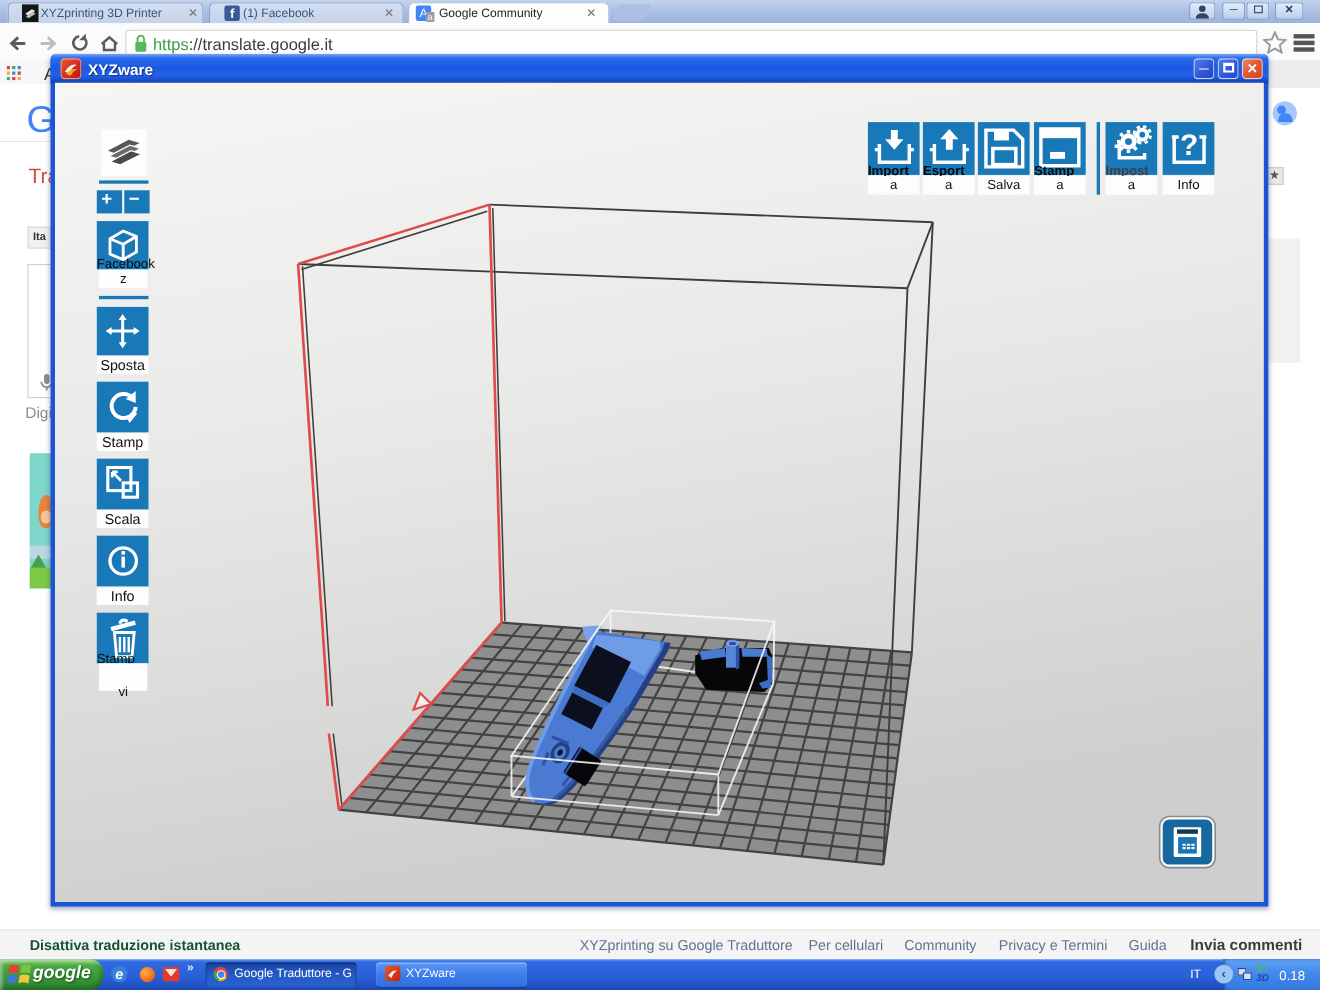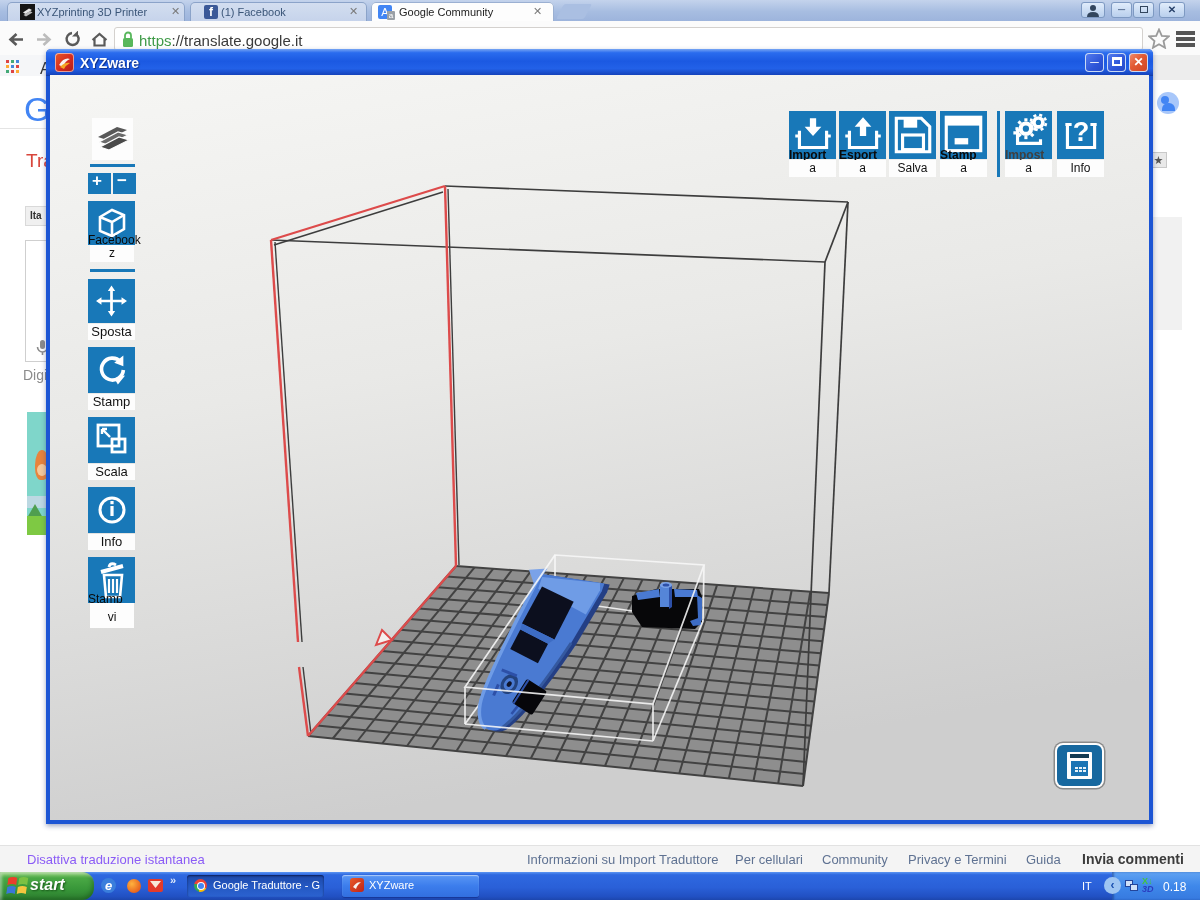--- a/index.html
+++ b/index.html
@@ -349,21 +349,21 @@
 <div class="abs tbtn" style="top:557px; height:46px;"></div>
 <svg class="abs" style="left:97px; top:561px;" width="30" height="40" viewBox="0 0 30 40">
   <g fill="none" stroke="#fff" stroke-width="2.6">
     <path d="M7 14 H25 L23 36 H9 Z"></path>
         <path d="M12 18 V32 M16 18 V32 M20 18 V32" stroke-width="2.2"></path>
     <path d="M4 11 L26 5" stroke-width="4"></path>
         <path d="M12 6 Q13 2 17 3 L19 4" stroke-width="3"></path>
   </g>
 </svg>
 <div class="abs rover" style="left:88px; top:592px; font-weight:normal;">Stamp</div>
-<div class="abs tlabel" style="left:90px; top:603px; width:44px; height:25px; font-size:12px; line-height:13px; padding-top:8px;">vi</div>
+<div class="abs tlabel" style="left:90px; top:603px; width:44px; height:25px; font-size:12px; line-height:13px; padding-top:20px;">vi</div>
 
 <div class="abs rbtn" style="left:789px; top:111px;"></div>
     <svg class="abs" style="left:789px; top:111px;" width="47" height="48" viewBox="0 0 45 44">
       <path d="M9 15 V31 H35 V15 M9 20 H5 M35 20 H39" stroke="#fff" stroke-width="3" fill="none" transform="translate(1,3)"></path>
       <path d="M19 5 H25 V13 H30 L22 22 L14 13 H19 Z" fill="#fff" transform="translate(1,1)"></path>
     </svg>
     <div class="abs rover" style="left:789px; top:148px; color:#0a0a0a;">Import</div>
     <div class="abs rlabel" style="left:789px; top:160px;">a</div>
     <div class="abs rbtn" style="left:839px; top:111px;"></div>
     <svg class="abs" style="left:839px; top:111px;" width="47" height="48" viewBox="0 0 45 44">
@@ -436,37 +436,37 @@
         <rect x="9" y="16" width="3" height="2"></rect>
         <rect x="13" y="16" width="3" height="2"></rect>
         <rect x="17" y="16" width="3" height="2"></rect>
         <rect x="9" y="19" width="3" height="2"></rect>
         <rect x="13" y="19" width="3" height="2"></rect>
         <rect x="17" y="19" width="3" height="2"></rect>
       </g>
 </svg>
 
 <div class="abs" id="footer"></div>
-<div class="abs" style="left:27px; top:852px; font-size:13px; color:#8b5cf6;">Disattiva traduzione istantanea</div>
-<div class="abs" style="left:527px; top:852px; font-size:13px; color:#5f7292;">Informazioni su Import Traduttore</div>
+<div class="abs" style="left:27px; top:852px; font-size:13px; color:#14532d;font-weight:bold;">Disattiva traduzione istantanea</div>
+<div class="abs" style="left:527px; top:852px; font-size:13px; color:#5f7292;">XYZprinting su Google Traduttore</div>
 <div class="abs" style="left:735px; top:852px; font-size:13px; color:#5f7292;">Per cellulari</div>
 <div class="abs" style="left:822px; top:852px; font-size:13px; color:#5f7292;">Community</div>
 <div class="abs" style="left:908px; top:852px; font-size:13px; color:#5f7292;">Privacy e Termini</div>
 <div class="abs" style="left:1026px; top:852px; font-size:13px; color:#5f7292;">Guida</div>
 <div class="abs" style="left:1082px; top:851px; font-size:14px; font-weight:bold; color:#3c3c3c;">Invia commenti</div>
 
 <div class="abs" id="taskbar"></div>
 <div class="abs" id="startbtn"></div>
 <svg class="abs" style="left:7px; top:876px; transform:skewX(-9deg);" width="21" height="20" viewBox="0 0 21 20">
   <path d="M0 2 Q5 0 9 2 L9 9 Q5 7 0 9 Z" fill="#e8402c"></path>
   <path d="M11 2 Q15 0 20 2 L20 9 Q15 7 11 9 Z" fill="#7bc143"></path>
   <path d="M0.5 11 Q5 9 9 11 L9 18 Q5 16 0.5 18 Z" fill="#3b77d8"></path>
   <path d="M11 11 Q15 9 20 11 L20 18 Q15 16 11 18 Z" fill="#f4c63f"></path>
 </svg>
-<div class="abs" style="left:30px; top:876px; font-size:16px; font-weight:bold; font-style:italic; color:#fff; text-shadow:1px 1px 2px rgba(0,40,0,.6);">start</div>
+<div class="abs" style="left:30px; top:876px; font-size:16px; font-weight:bold; font-style:italic; color:#fff; text-shadow:1px 1px 2px rgba(0,40,0,.6);">google</div>
 <div class="abs" style="left:101px; top:878px; width:15px; height:15px; border-radius:50%; background:#3a7edc; color:#fff; font-size:13px; font-weight:bold; text-align:center; line-height:15px; font-style:italic;">e</div>
 <div class="abs" style="left:127px; top:879px; width:14px; height:14px; border-radius:50%; background:radial-gradient(circle at 35% 35%, #ffb23e, #e8641e 70%);"></div>
 <div class="abs" style="left:148px; top:879px; width:15px; height:13px; background:#e23a2a; border-radius:2px;"></div>
 <div class="abs" style="left:150px; top:881px; width:11px; height:7px; background:#f7e9d8; clip-path:polygon(0 0, 100% 0, 50% 100%);"></div>
 <div class="abs" style="left:170px; top:874px; color:#dce8fa; font-size:11px; font-weight:bold;">»</div>
 <div class="abs taskb tb1" style="left:187px; width:137px;"></div>
 <div class="abs" style="left:194px; top:879px; width:13px; height:13px; border-radius:50%; background:conic-gradient(#ea4335 0 33%, #fbbc05 33% 55%, #34a853 55% 80%, #ea4335 80%);"></div>
 <div class="abs" style="left:197.5px; top:882.5px; width:6px; height:6px; border-radius:50%; background:#4285f4; box-shadow:0 0 0 1px #fff;"></div>
 <div class="abs" style="left:213px; top:879px; font-size:11px; color:#fff; width:108px; overflow:hidden; white-space:nowrap;">Google Traduttore - G...</div>
 <div class="abs taskb tb2" style="left:342px; width:137px;"></div>

